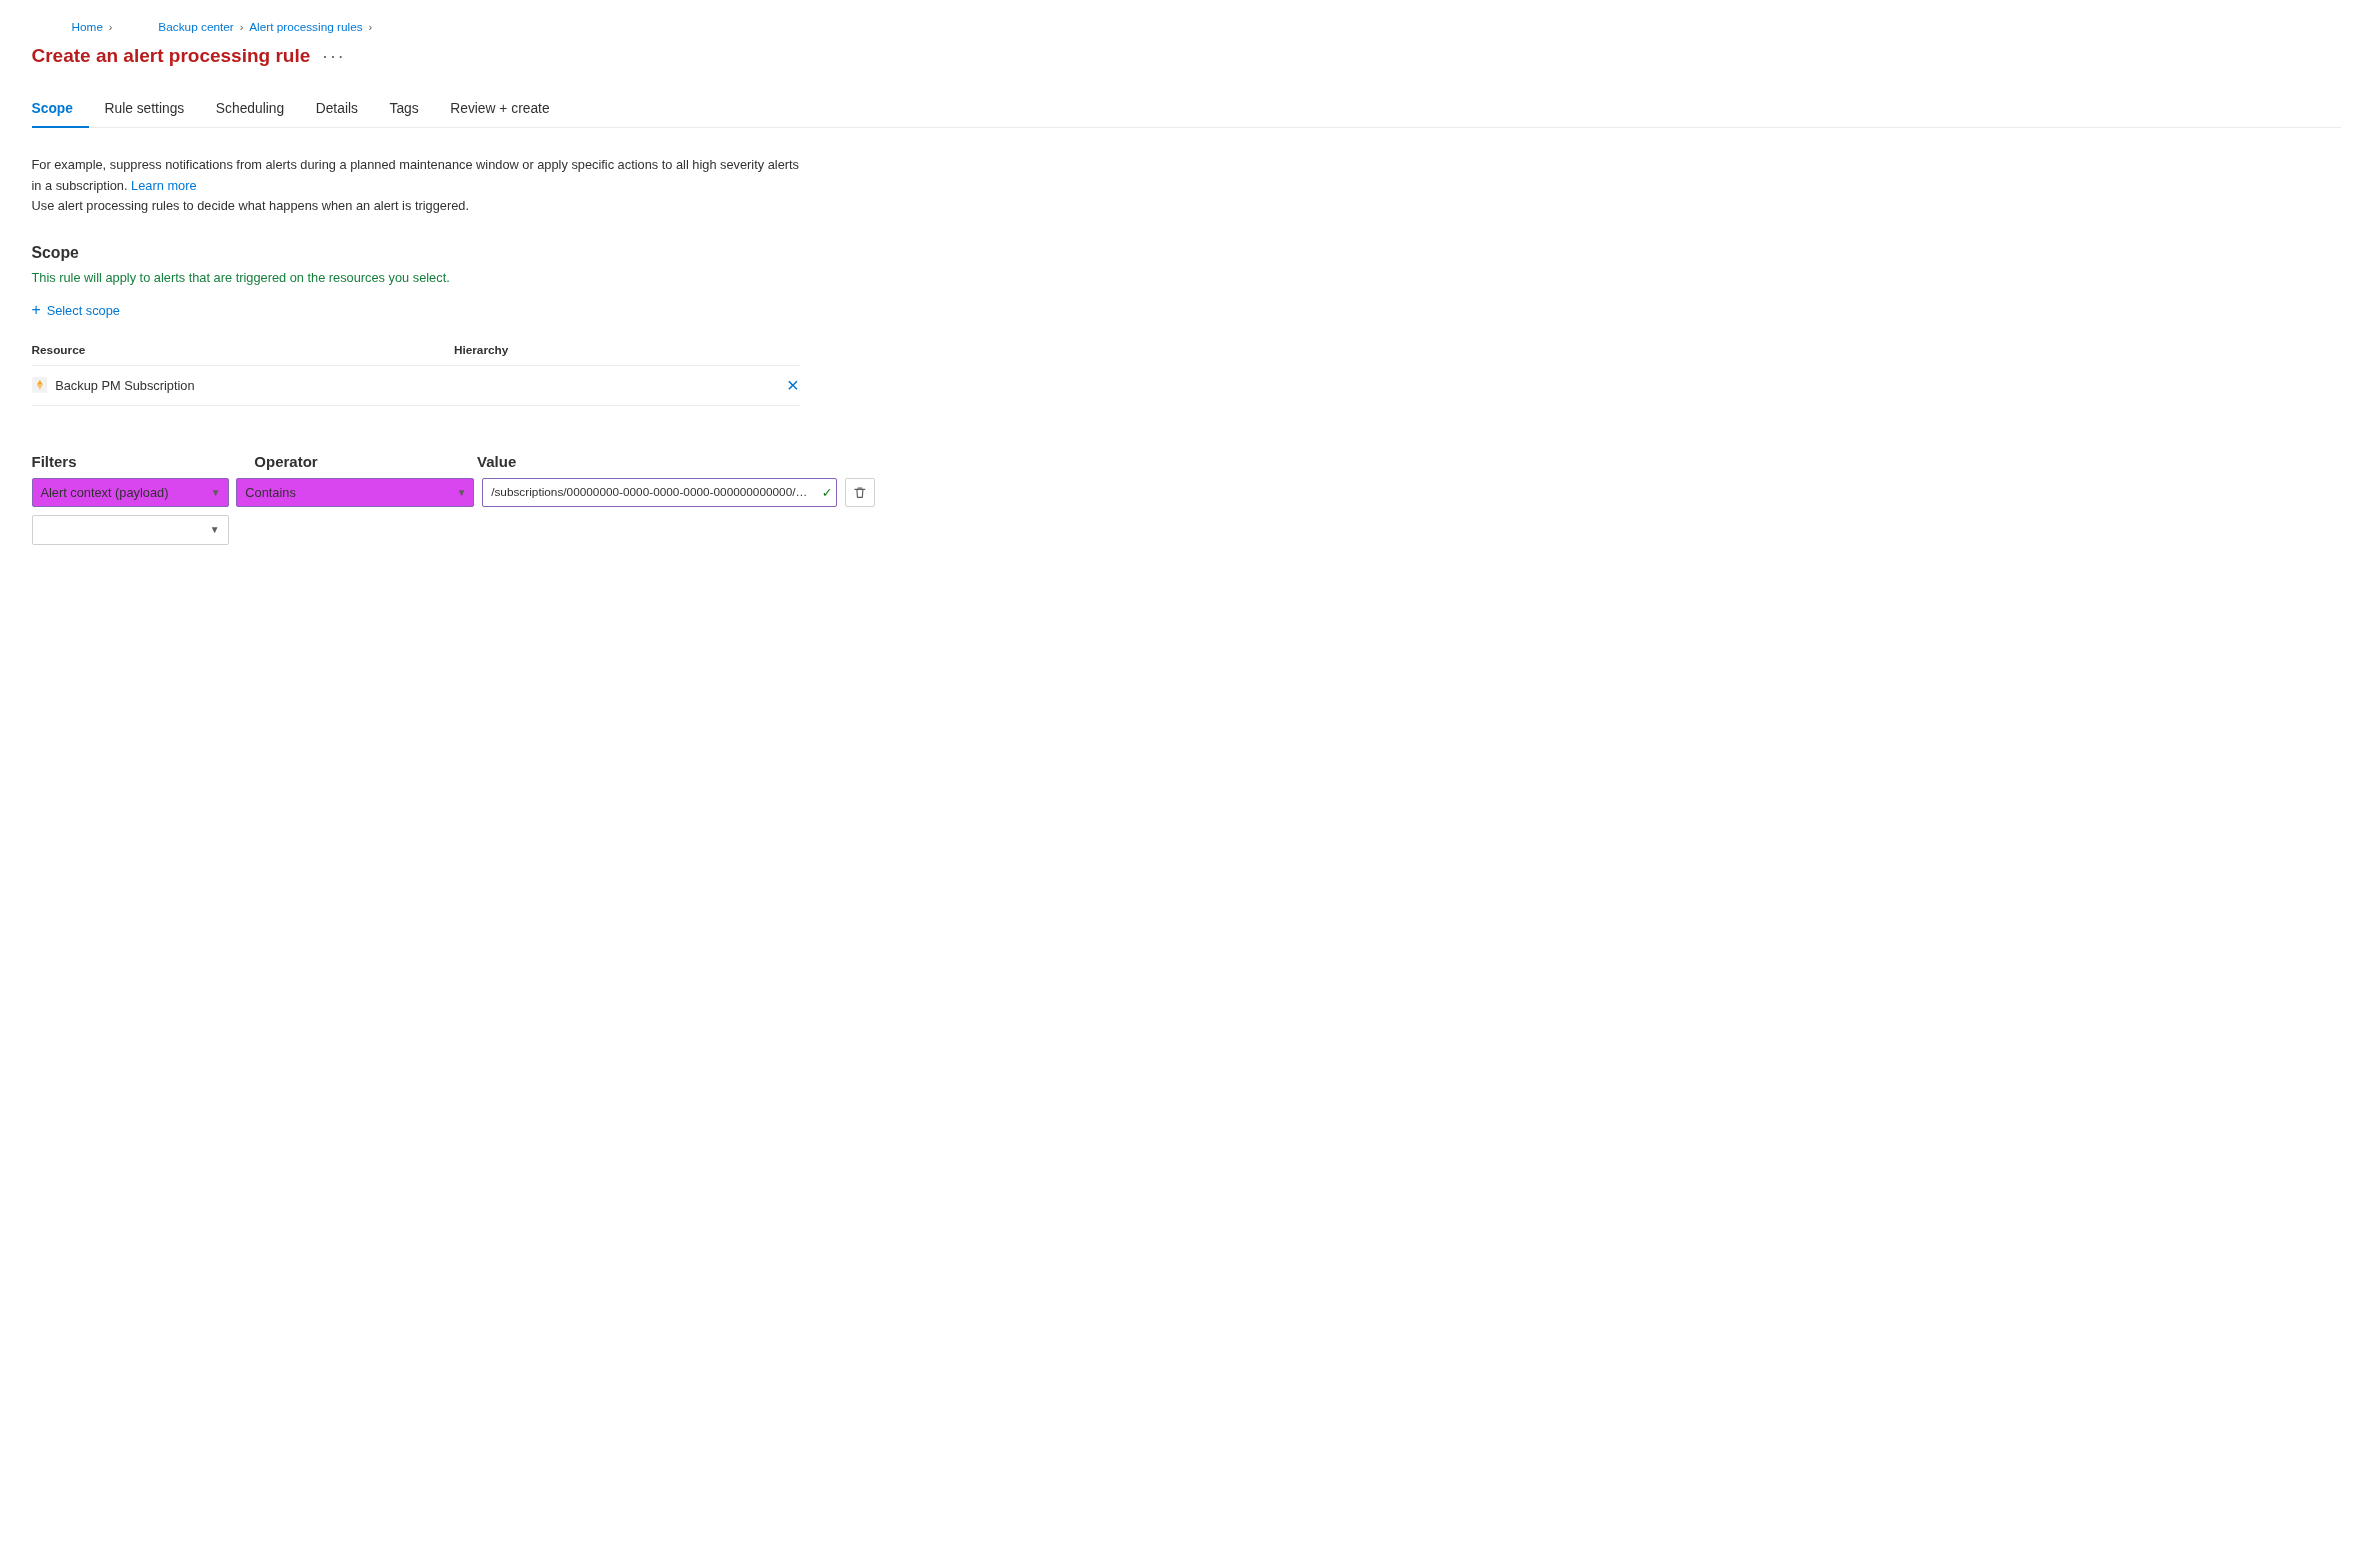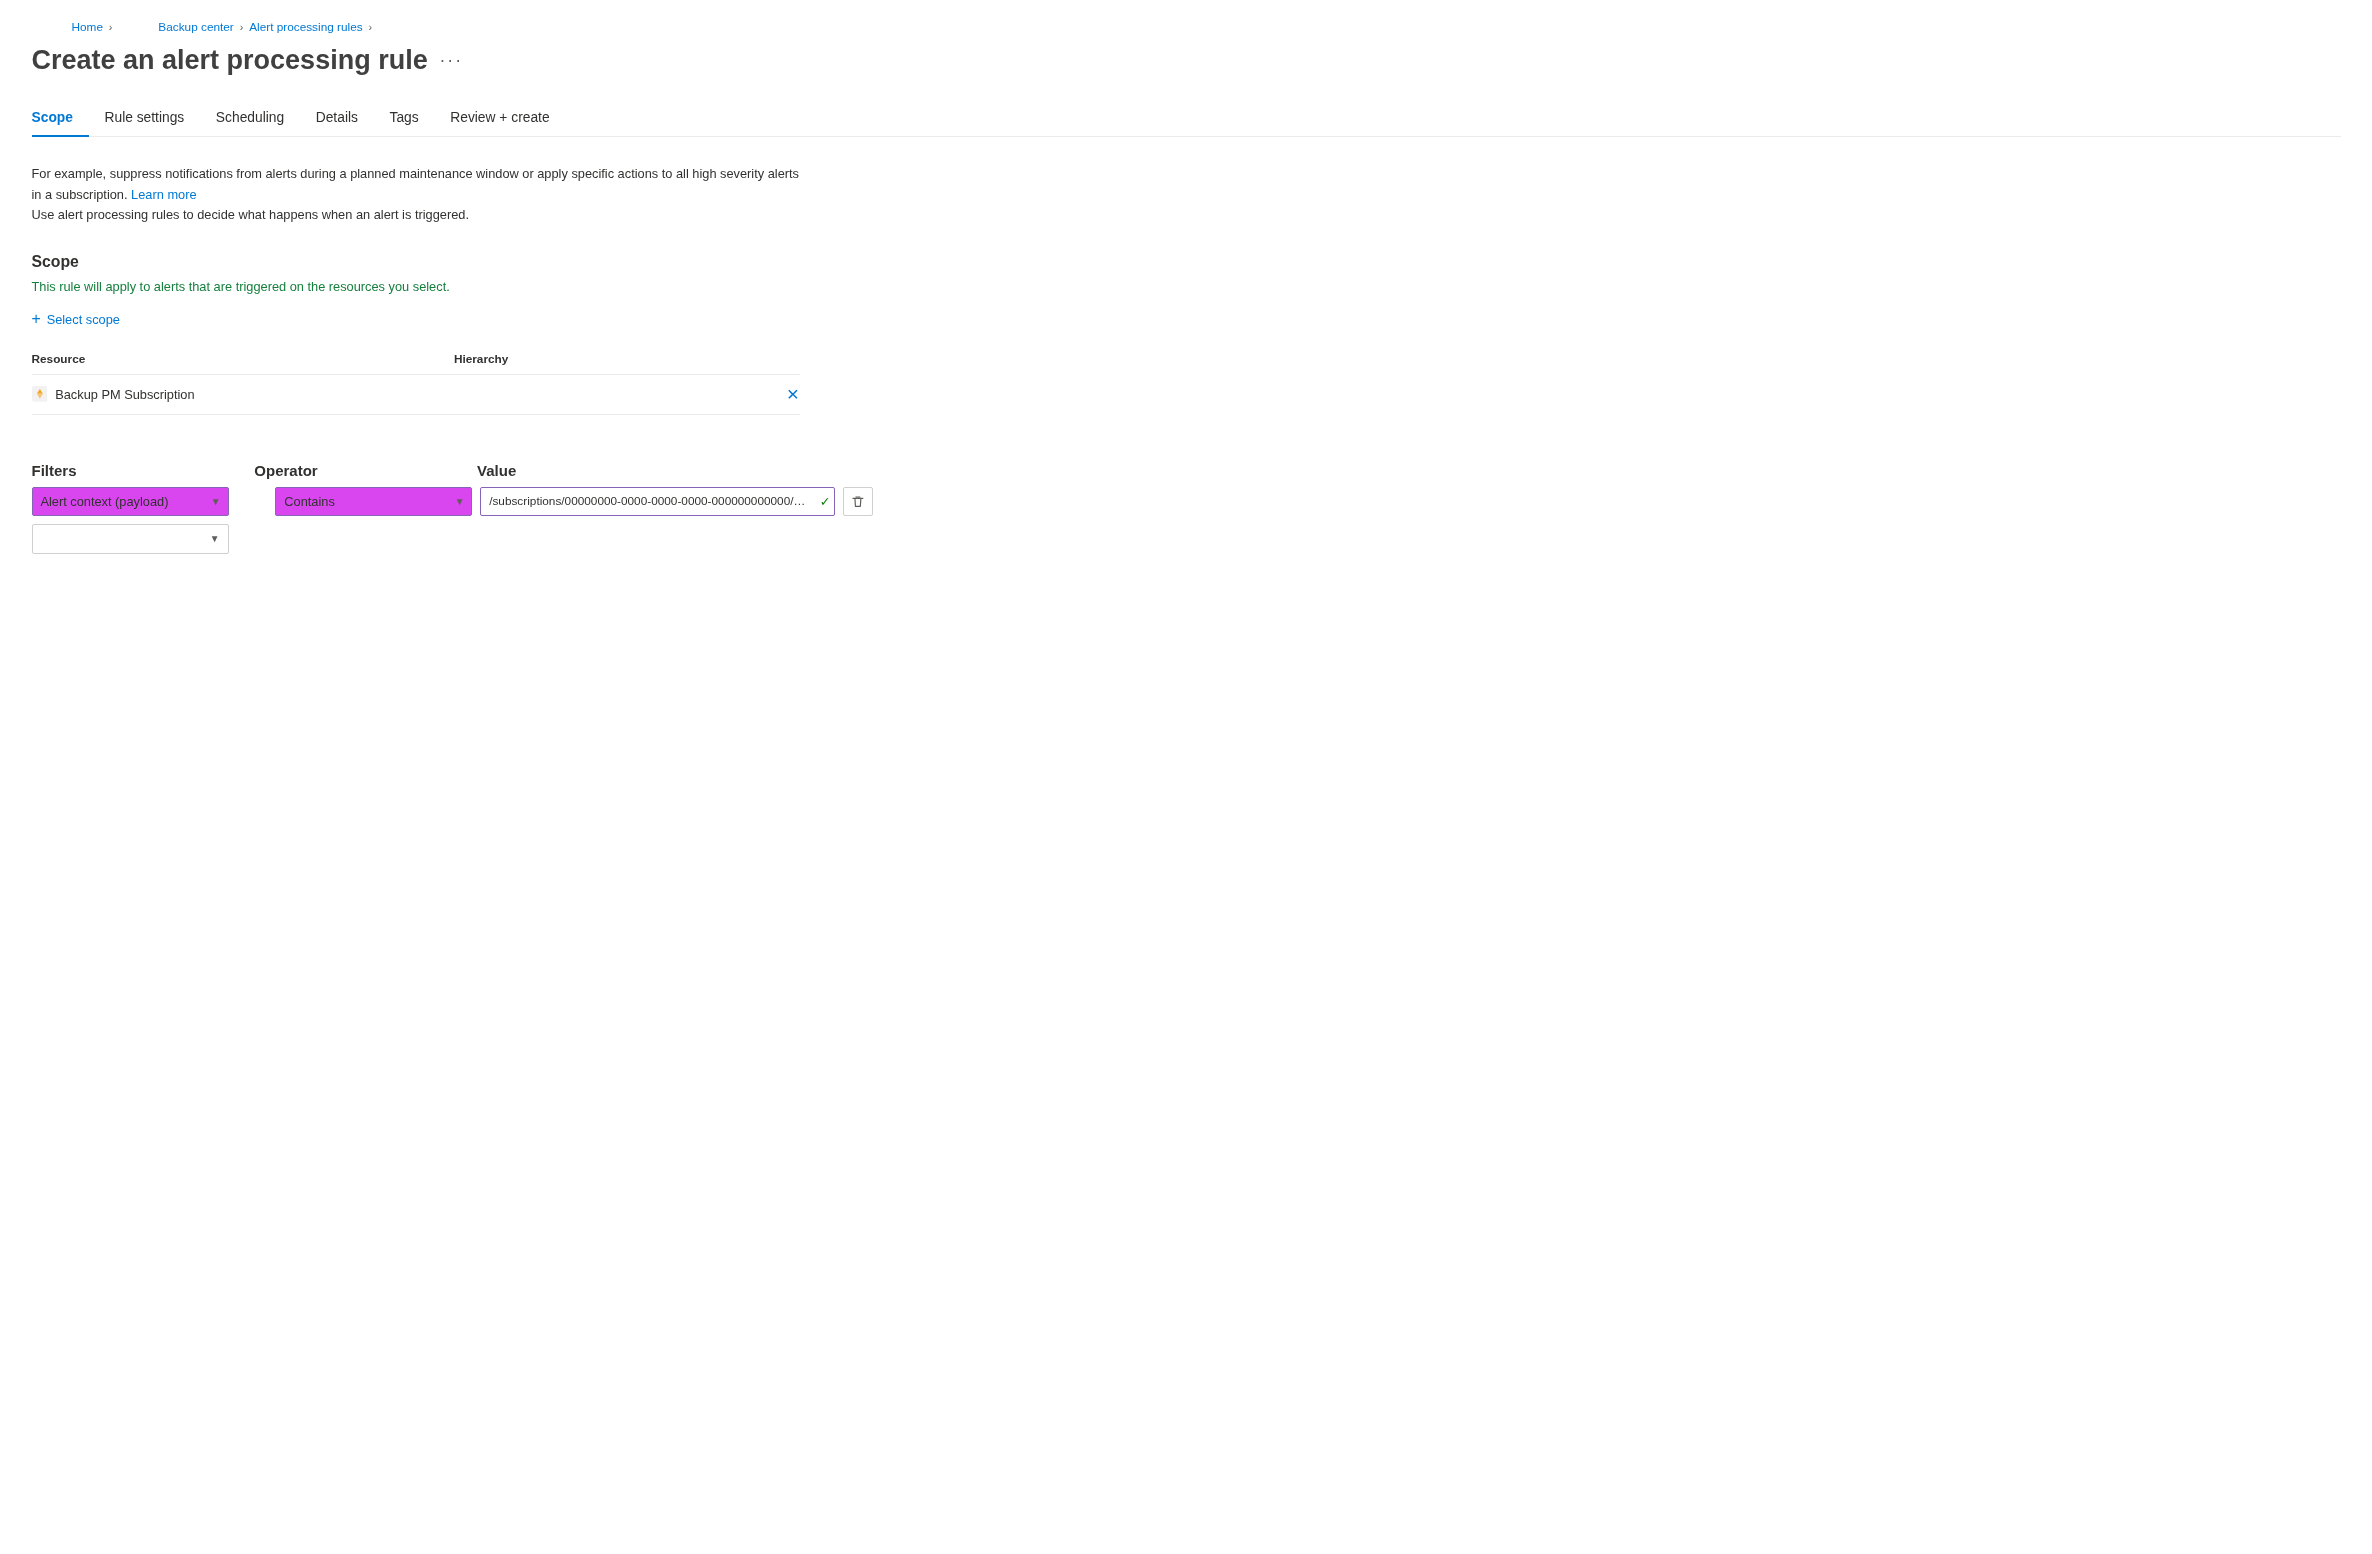--- a/index.html
+++ b/index.html
@@ -35,23 +35,23 @@
     }
 
     
     .page-title-row {
       display: flex;
       align-items: center;
       gap: 11.8px;
       margin-bottom: 23.6px;
     }
     .page-title {
-      font-size: 27px;
+      font-size: 19px;
       font-weight: 600;
-      color: #404040;
+      color: #b91c1c;
     }
     .more-options {
       font-size: 17.7px;
       color: #605e5c;
       cursor: pointer;
       letter-spacing: 2px;
     }
 
     
     .tabs {
@@ -214,21 +214,21 @@
       position: absolute;
       right: 7.9px;
       top: 50%;
       transform: translateY(-50%);
       pointer-events: none;
       color: #605e5c;
       font-size: 9.9px;
     }
 
     .filter-select-wrapper.filters-width { width: 197px; }
-    .filter-select-wrapper.operator-width { width: 197px; margin-left: 39px; }
+    .filter-select-wrapper.operator-width { width: 238px; }
 
     .value-input-wrapper {
       position: relative;
       display: inline-flex;
       align-items: center;
       width: 355px;
       height: 29.6px;
       border: 1px solid #8764b8;
       border-radius: 2px;
       background: #ffffff;

